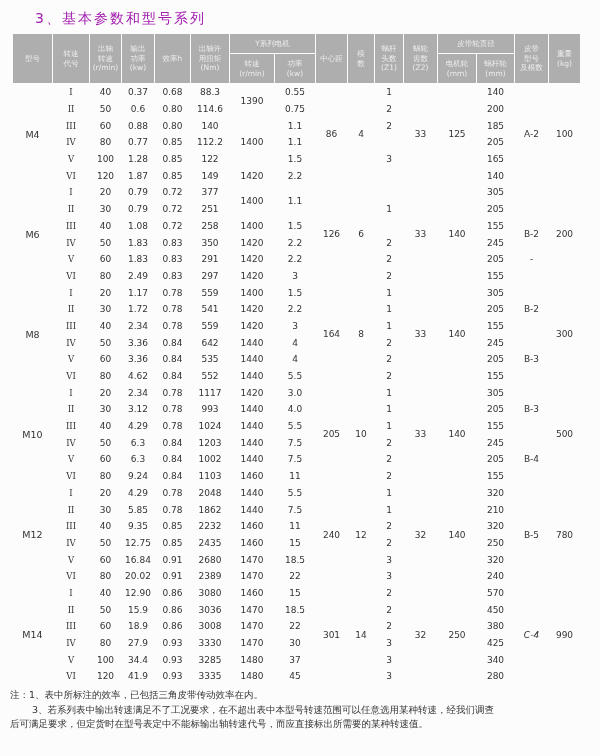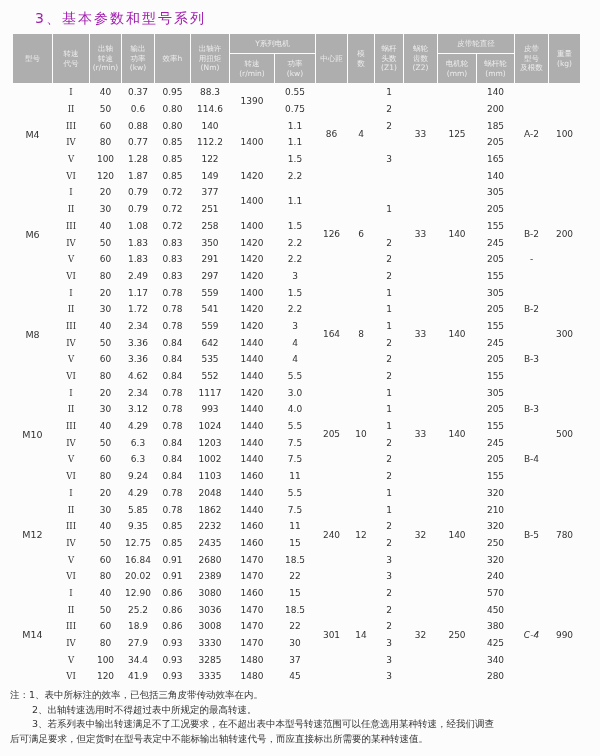--- a/index.html
+++ b/index.html
@@ -109,21 +109,21 @@
         <th>蜗杆轮
 (mm)</th>
       </tr>
     </thead>
     <tbody>
         <tr>
           <td rowspan="6" class="model">M4</td>
           <td class="code">I</td>
           <td>40</td>
           <td>0.37</td>
-          <td>0.95</td>
+          <td>0.68</td>
           <td>88.3</td>
           <td rowspan="2">1390</td>
           <td rowspan="1">0.55</td>
           <td rowspan="6">86</td>
           <td rowspan="6">4</td>
           <td>1</td>
           <td rowspan="6">33</td>
           <td rowspan="6">125</td>
           <td>140</td>
           <td rowspan="6" class="belt">
@@ -500,21 +500,21 @@
           <td rowspan="6">250</td>
           <td>570</td>
           <td rowspan="6" class="belt">
             <span class="belt-item" style="top: 50%; font-style: italic;">C-4</span>
           </td>
           <td rowspan="6">990</td>
         </tr>
         <tr>
           <td class="code">II</td>
           <td>50</td>
-          <td>25.2</td>
+          <td>15.9</td>
           <td>0.86</td>
           <td>3036</td>
           <td rowspan="1">1470</td>
           <td rowspan="1">18.5</td>
           <td>2</td>
           <td>450</td>
         </tr>
         <tr>
           <td class="code">III</td>
           <td>60</td>
@@ -557,18 +557,17 @@
           <td rowspan="1">1480</td>
           <td rowspan="1">45</td>
           <td>3</td>
           <td>280</td>
         </tr>
       </tbody>
   </table>
 
   <div id="notes">
     <div>注：1、表中所标注的效率，已包括三角皮带传动效率在内。</div>
-    <div class="indent">2、出轴转速选用时不得超过表中所规定的最高转速。</div>
     <div class="indent">3、若系列表中输出转速满足不了工况要求，在不超出表中本型号转速范围可以任意选用某种转速，经我们调查</div>
     <div>后可满足要求，但定货时在型号表定中不能标输出轴转速代号，而应直接标出所需要的某种转速值。</div>
   </div>
 
 </div>
 
 </body></html>

